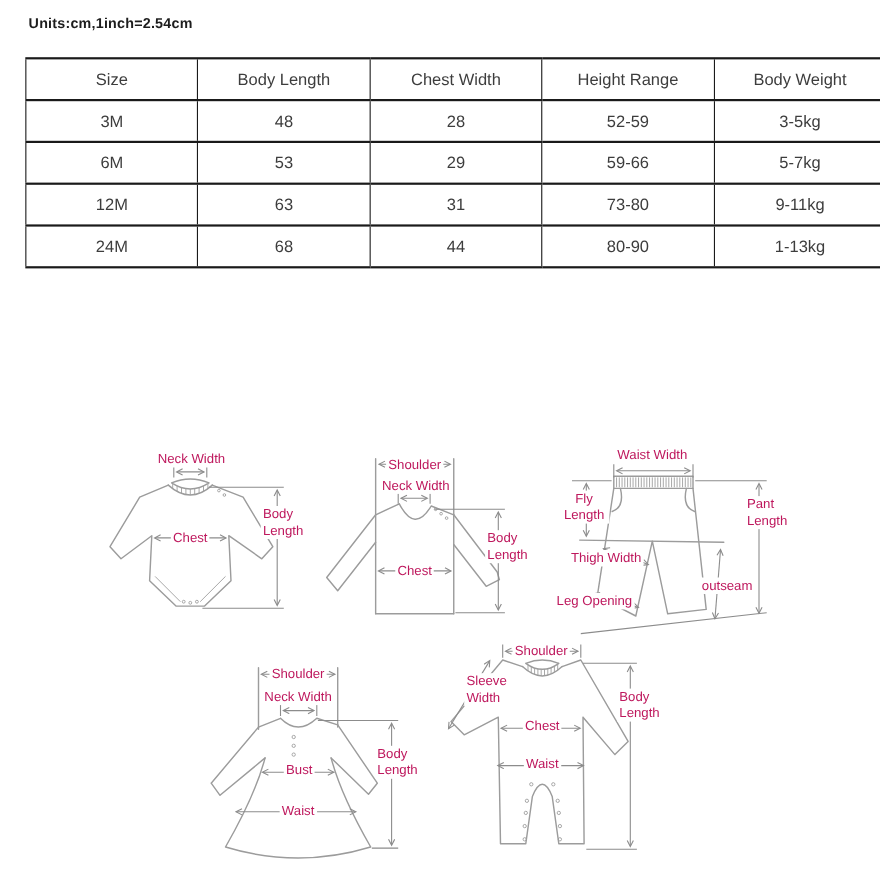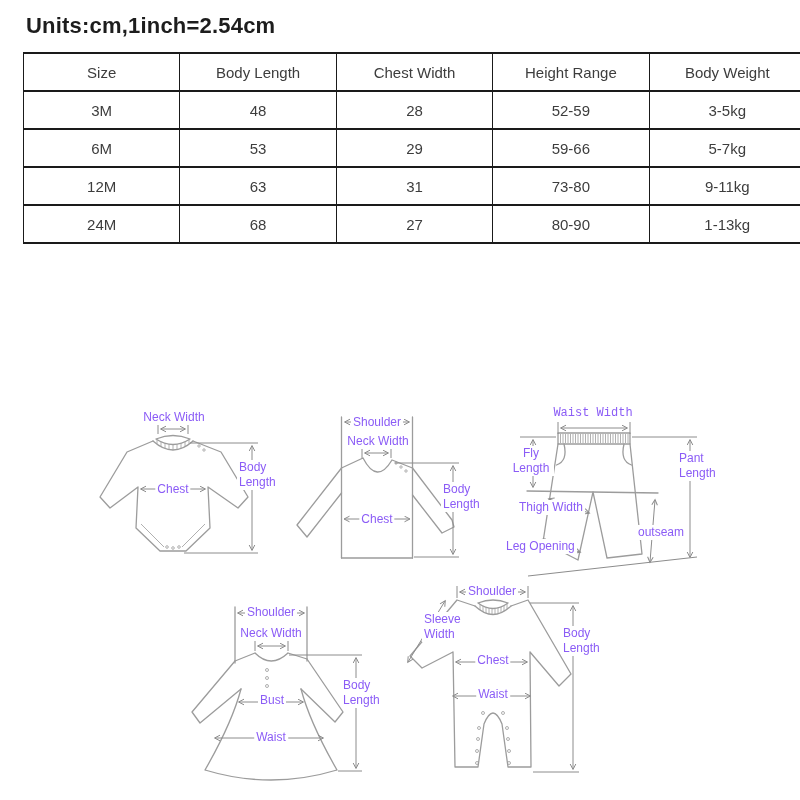--- a/index.html
+++ b/index.html
@@ -1,35 +1,35 @@
 <!DOCTYPE html>
 <html><head>
 <meta charset="utf-8">
 <style>
   html,body { margin:0; padding:0; background:#ffffff; }
   body { width:800px; height:800px; position:relative; overflow:hidden;
          font-family:"Liberation Sans", sans-serif; }
 
-  .page-title { position:absolute; left:26px; top:13px; font-size:22px;
+  .page-title { position:absolute; left:26px; top:13px; font-size:13px;
                 font-weight:bold; color:#1d1d1d; letter-spacing:0.2px; }
 
   table.size-chart { position:absolute; left:23px; top:52px; width:783px;
                      border-collapse:collapse; table-layout:fixed;
                      font-size:15px; color:#3d3d3d; }
   table.size-chart th, table.size-chart td {
       border:1px solid #1a1a1a; border-top:2px solid #1a1a1a;
       border-bottom:2px solid #1a1a1a; height:36px; text-align:center;
       font-weight:normal; padding:0; }
 
   .diagram { position:absolute; }
   .g   { stroke:#9c9c9c; fill:none; stroke-width:1.3; stroke-linejoin:round; stroke-linecap:round; }
   .g2  { stroke:#9c9c9c; fill:none; stroke-width:0.8; }
   .dim { stroke:#8c8c8c; fill:none; stroke-width:1; }
 
-  .lbl { position:absolute; font-size:12px; line-height:1.25; color:#8b5cf6;
+  .lbl { position:absolute; font-size:12px; line-height:1.25; color:#be185d;
          background:#ffffff; padding:0 2px; white-space:nowrap; z-index:5; }
   .c    { transform:translateX(-50%); text-align:center; }
   .wrap { white-space:normal; }
 </style>
 </head>
 <body>
 
 <svg width="0" height="0" style="position:absolute" aria-hidden="true">
   <defs>
     <marker id="ah" markerWidth="8" markerHeight="8" refX="6" refY="3.5" orient="auto-start-reverse" markerUnits="userSpaceOnUse">
@@ -68,21 +68,21 @@
     <tr>
       <td>12M</td>
       <td>63</td>
       <td>31</td>
       <td>73-80</td>
       <td>9-11kg</td>
     </tr>
     <tr>
       <td>24M</td>
       <td>68</td>
-      <td>27</td>
+      <td>44</td>
       <td>80-90</td>
       <td>1-13kg</td>
     </tr>
   </tbody>
 </table>
 
 <svg class="diagram" style="left:92px; top:403px;" width="195" height="165" viewBox="0 0 195 165">
 
   <path class="g" d="M 61 38 Q 81 56 101 38 M 64 36 Q 81 47 98 36 M 64 36 Q 81 29 98 36"></path>
   <path class="g2" d="M 65 37 L 65 41.2 M 69 38.6 L 69 43.8 M 73 40.2 L 73 45.6 M 77 41.1 L 77 46.6 M 81 41.5 L 81 47 M 85 41.1 L 85 46.6 M 89 40.2 L 89 45.6 M 93 38.6 L 93 43.8 M 97 37 L 97 41.2"></path>
@@ -187,21 +187,21 @@
 
 <div class="lbl c" style="left:174px; top:410px;">Neck Width</div>
 <div class="lbl c" style="left:173px; top:482px;">Chest</div>
 <div class="lbl wrap" style="left:237px; top:460px; width:44px;">Body Length</div>
 
 <div class="lbl c" style="left:377px; top:415px;">Shoulder</div>
 <div class="lbl c" style="left:378px; top:434px;">Neck Width</div>
 <div class="lbl c" style="left:377px; top:512px;">Chest</div>
 <div class="lbl wrap" style="left:441px; top:482px; width:44px;">Body Length</div>
 
-<div class="lbl c" style="left:593px; top:406px;font-family:Liberation Mono, monospace;">Waist Width</div>
+<div class="lbl c" style="left:593px; top:406px;">Waist Width</div>
 <div class="lbl c wrap" style="left:531px; top:446px; width:42px;">Fly Length</div>
 <div class="lbl wrap" style="left:677px; top:451px; width:40px;">Pant Length</div>
 <div class="lbl" style="left:517px; top:500px;">Thigh Width</div>
 <div class="lbl" style="left:636px; top:525px;">outseam</div>
 <div class="lbl" style="left:504px; top:539px;">Leg Opening</div>
 
 <div class="lbl c" style="left:271px; top:605px;">Shoulder</div>
 <div class="lbl c" style="left:271px; top:626px;">Neck Width</div>
 <div class="lbl c" style="left:272px; top:693px;">Bust</div>
 <div class="lbl c" style="left:271px; top:730px;">Waist</div>

